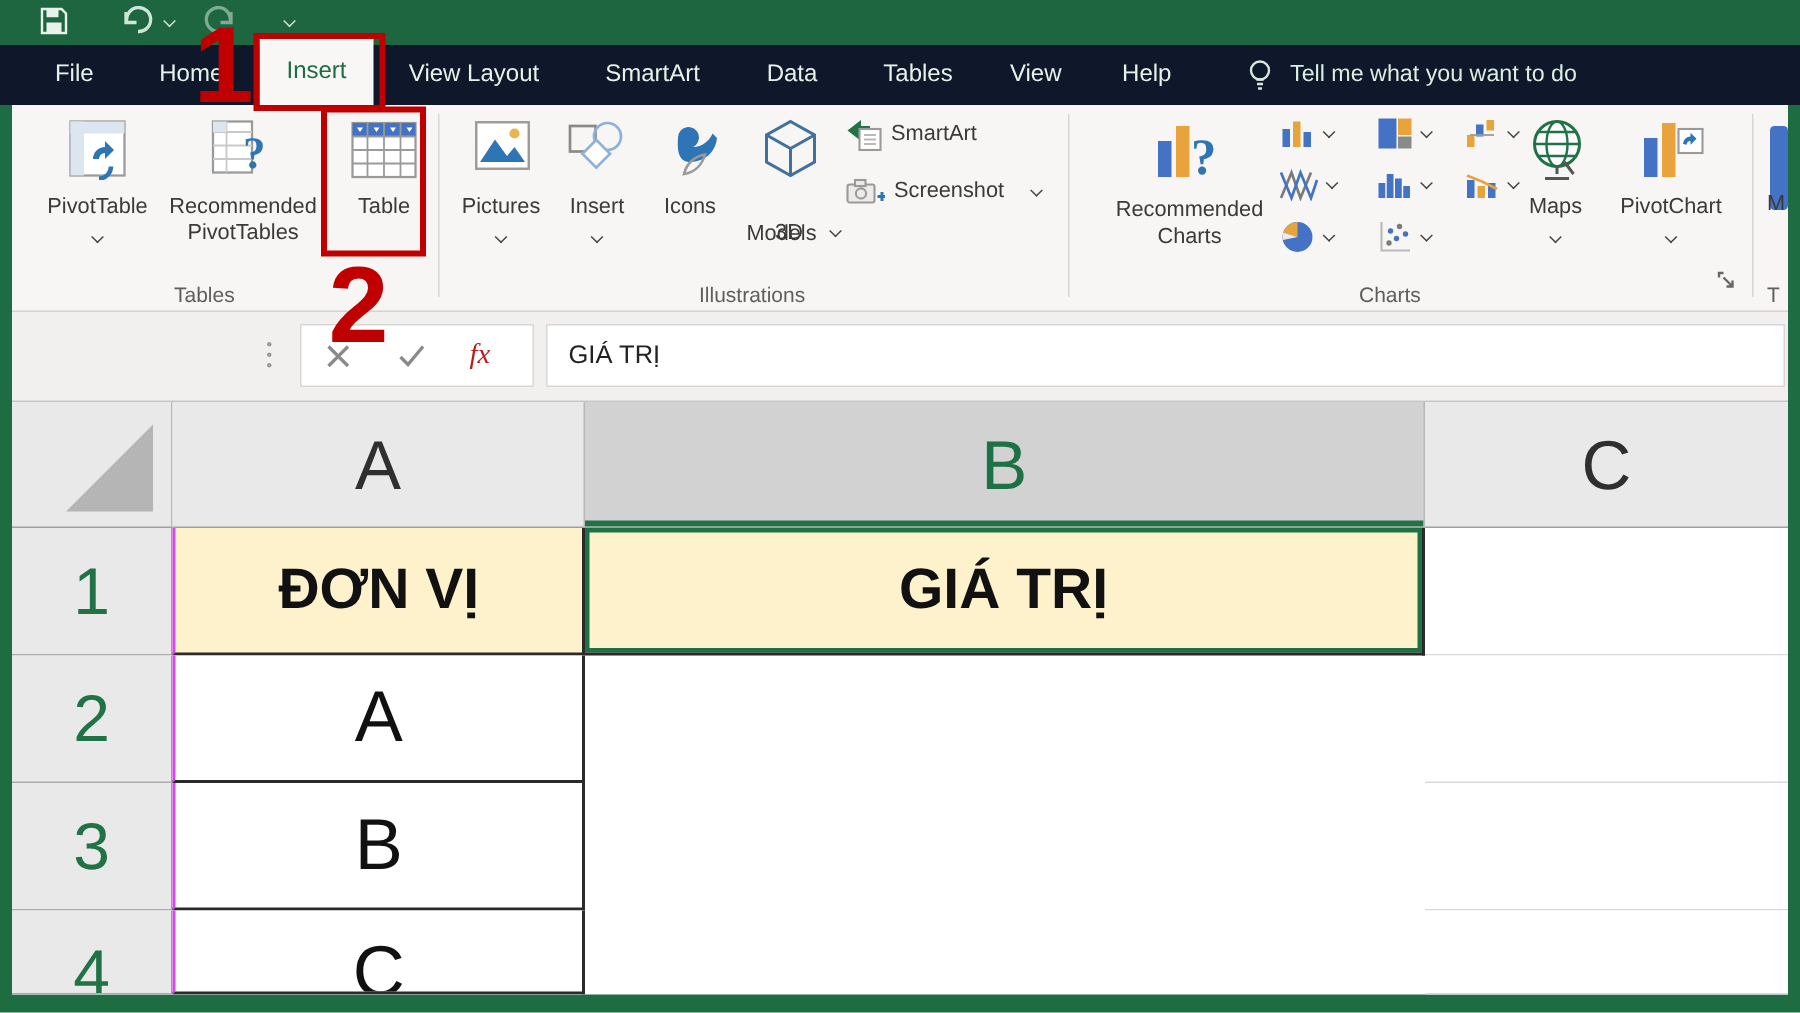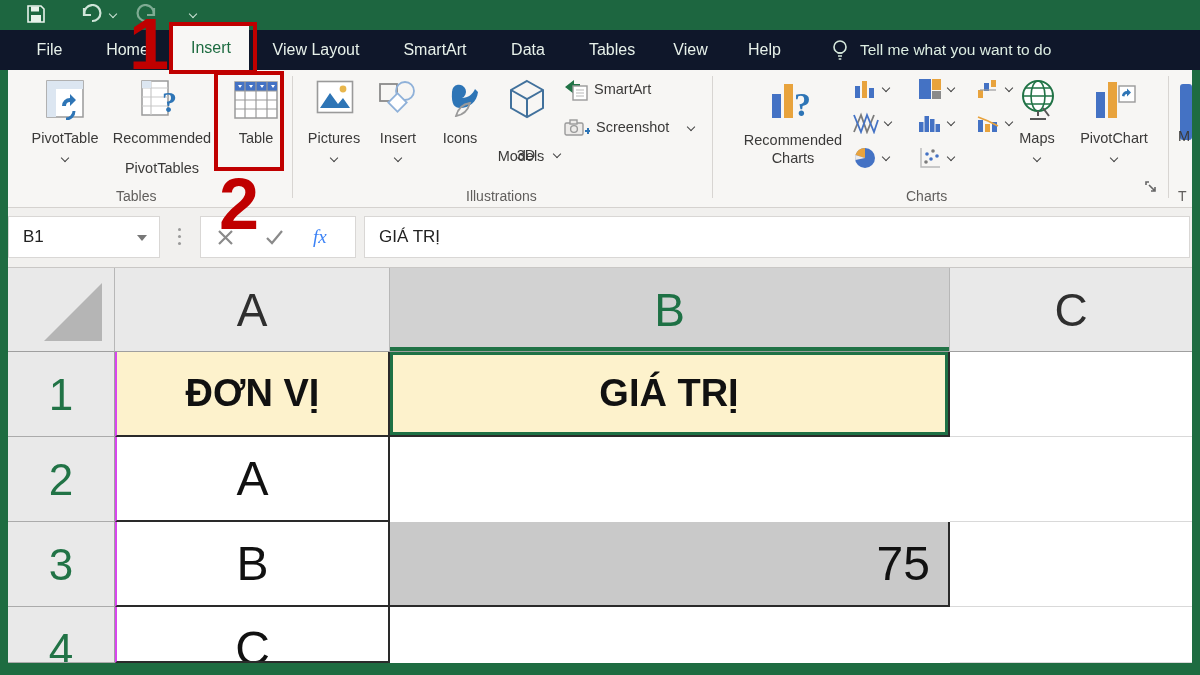--- a/index.html
+++ b/index.html
@@ -125,21 +125,21 @@
   <div class="bigbtn" style="left:100px;top:6px;width:108px">
     <span class="abs" style="left:32px;top:2px">
       <svg width="44" height="42" viewBox="0 0 44 42">
           <rect x="2" y="3" width="26" height="34" fill="#fff" stroke="#9a9a9a" stroke-width="1.5"></rect>
           <path d="M2 10 h26 M11 3 v34 M2 19 h26 M2 28 h26" stroke="#c9c9c9" stroke-width="1.2"></path>
           <rect x="2" y="3" width="9" height="7" fill="#DCE6F1"></rect>
           <text x="22" y="34" font-size="30" font-weight="bold" fill="#2E75B6" font-family="Liberation Serif,serif">?</text>
         </svg>
     </span>
     <span class="blabel" style="left:0;top:54px;width:108px">Recommended</span>
-    <span class="blabel" style="left:0;top:84px;width:108px">PivotTables</span>
+    <span class="blabel" style="left:0;top:71px;width:108px">PivotTables</span>
   </div>
   <div class="bigbtn" style="left:214px;top:6px;width:68px">
     <span class="abs" style="left:11px;top:4px">
       <svg width="46" height="40" viewBox="0 0 46 40">
           <rect x="2" y="2" width="42" height="36" fill="#fff" stroke="#9a9a9a" stroke-width="1.5"></rect>
           <rect x="2" y="2" width="42" height="9" fill="#4472C4"></rect>
           <path d="M2 11 h42 M2 20 h42 M2 29 h42 M12 2 v36 M23 2 v36 M34 2 v36" stroke="#9a9a9a" stroke-width="1.2" fill="none"></path>
           <path d="M5 5 l4 0 -2 3 z M16 5 l4 0 -2 3 z M27 5 l4 0 -2 3 z M38 5 l4 0 -2 3 z" fill="#fff"></path>
         </svg>
     </span>
@@ -328,37 +328,33 @@
       </svg>
   </span>
   <span class="rsep" style="left:1160px"></span>
 
   <span class="abs" style="left:1172px;top:14px;width:12px;height:56px;background:#4472C4;border-radius:3px"></span>
   <span class="blabel" style="left:1170px;top:58px">M</span>
   <span class="glabel" style="left:1170px">T</span>
 </div>
 
 <div id="fbar" class="abs">
-  <div class="fbox" style="left:0;width:152px;padding-left:14px">
-    <span>B1</span>
-    <span class="nb-arrow"></span>
-  </div>
   <span class="vdots" style="left:170px;top:20px"></span>
   <div class="fbox" style="left:192px;width:156px">
     <span class="abs" style="left:16px;top:12px">
       <svg width="17" height="17" viewBox="0 0 17 17">
           <path d="M2 2 L15 15 M15 2 L2 15" stroke="#8a8a8a" stroke-width="2.2"></path>
         </svg>
     </span>
     <span class="abs" style="left:64px;top:12px">
       <svg width="19" height="17" viewBox="0 0 19 17">
           <path d="M2 9 L7 14 L17 2" fill="none" stroke="#8a8a8a" stroke-width="2.2"></path>
         </svg>
     </span>
-    <span class="abs" style="left:112px;top:0;font-style:italic;color:#3b82f6;font-family:'Liberation Serif',serif;font-size:19px">fx</span>
+    <span class="abs" style="left:112px;top:0;font-style:italic;color:#b91c1c;font-family:'Liberation Serif',serif;font-size:19px">fx</span>
   </div>
   <div class="fbox" style="left:356px;width:826px;padding-left:14px">GIÁ TRỊ</div>
 </div>
 
 <div id="sheet" class="abs">
 
   <div class="cell chdr" style="left:0;top:0;width:107px;height:84px">
     <span id="corner-tri"></span>
   </div>
   <div class="cell chdr" style="left:107px;top:0;width:275px;height:84px">A</div>
@@ -371,21 +367,20 @@
   <div class="cell rhdr" style="left:0;top:339px;width:107px;height:56px;line-height:85px">4</div>
 
   <div class="cell dcell lcol hdrfill" style="left:107px;top:84px;width:275px;height:85px;line-height:83px">ĐƠN VỊ</div>
   <div class="cell dcell hdrfill activecell" style="left:382px;top:84px;width:560px;height:85px;line-height:83px">GIÁ TRỊ</div>
   <div class="cell ccell" style="left:942px;top:84px;width:242px;height:85px"></div>
 
   <div class="cell dcell lcol white" style="left:107px;top:169px;width:275px;height:85px;line-height:83px">A</div>
   <div class="cell ccell" style="left:942px;top:169px;width:242px;height:85px"></div>
 
   <div class="cell dcell lcol white" style="left:107px;top:254px;width:275px;height:85px;line-height:83px">B</div>
-  <div class="cell dcell gray" style="left:382px;top:254px;width:560px;height:85px;line-height:83px">75</div>
   <div class="cell ccell" style="left:942px;top:254px;width:242px;height:85px"></div>
 
   <div class="cell dcell lcol white" style="left:107px;top:339px;width:275px;height:56px;line-height:83px">C</div>
   <div class="cell ccell" style="left:942px;top:339px;width:242px;height:56px"></div>
 </div>
 
 <div class="redbox" style="left:169px;top:22px;width:80px;height:44px"></div>
 <div class="redbox" style="left:214px;top:71px;width:62px;height:92px"></div>
 <div class="reddigit" style="left:129px;top:8px">1</div>
 <div class="reddigit" style="left:219px;top:168px">2</div>

